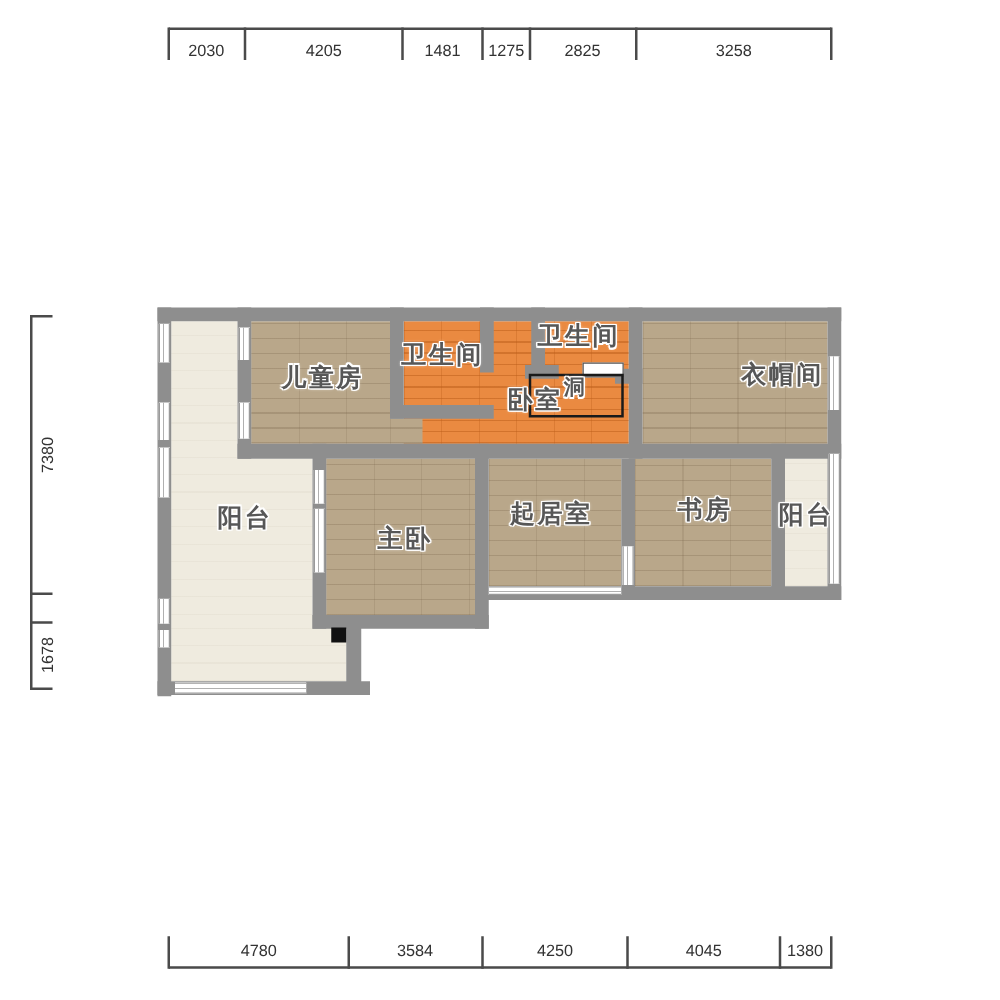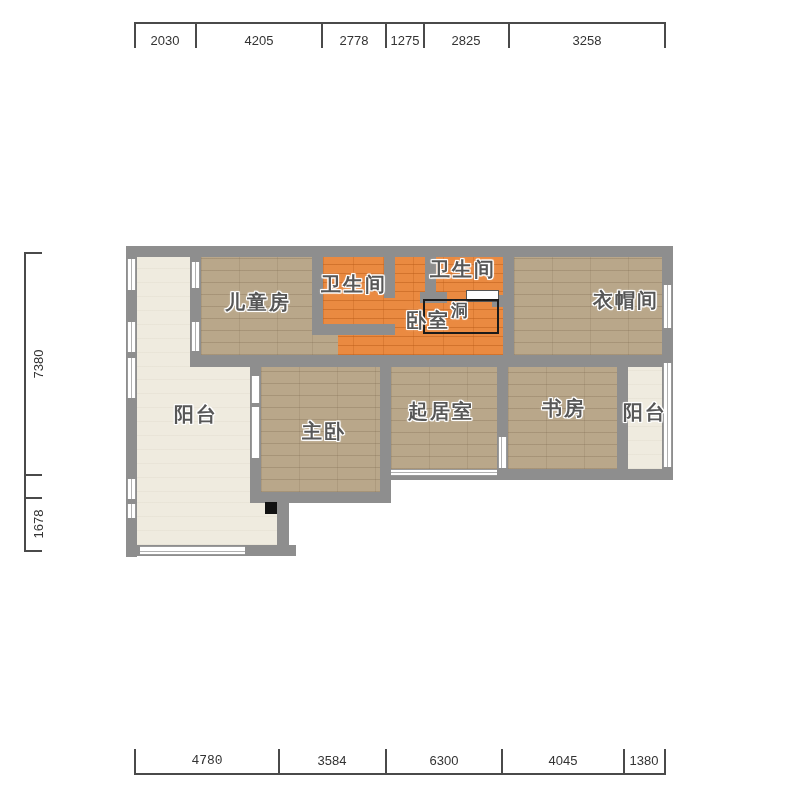--- a/index.html
+++ b/index.html
@@ -42,37 +42,37 @@
     <div class="rline" style="left:135px;top:22px;width:530px;height:2px;"></div>
     <div class="tick" style="left:134px;top:22px;width:2px;height:26px;"></div>
     <div class="tick" style="left:195px;top:22px;width:2px;height:26px;"></div>
     <div class="tick" style="left:321px;top:22px;width:2px;height:26px;"></div>
     <div class="tick" style="left:385px;top:22px;width:2px;height:26px;"></div>
     <div class="tick" style="left:423px;top:22px;width:2px;height:26px;"></div>
     <div class="tick" style="left:508px;top:22px;width:2px;height:26px;"></div>
     <div class="tick" style="left:664px;top:22px;width:2px;height:26px;"></div>
     <div class="dim" style="left:165px;top:40px;">2030</div>
     <div class="dim" style="left:259px;top:40px;text-align:right;">4205</div>
-    <div class="dim" style="left:354px;top:40px;">2778</div>
+    <div class="dim" style="left:354px;top:40px;">1481</div>
     <div class="dim" style="left:405px;top:40px;">1275</div>
     <div class="dim" style="left:466px;top:40px;">2825</div>
     <div class="dim" style="left:587px;top:40px;">3258</div>
   </div>
 
   <div>
     <div class="rline" style="left:135px;top:773px;width:530px;height:2px;"></div>
     <div class="tick" style="left:134px;top:749px;width:2px;height:26px;"></div>
     <div class="tick" style="left:278px;top:749px;width:2px;height:26px;"></div>
     <div class="tick" style="left:385px;top:749px;width:2px;height:26px;"></div>
     <div class="tick" style="left:501px;top:749px;width:2px;height:26px;"></div>
     <div class="tick" style="left:623px;top:749px;width:2px;height:26px;"></div>
     <div class="tick" style="left:664px;top:749px;width:2px;height:26px;"></div>
-    <div class="dim" style="left:207px;top:760px;font-family:Liberation Mono, monospace;">4780</div>
+    <div class="dim" style="left:207px;top:760px;">4780</div>
     <div class="dim" style="left:332px;top:760px;">3584</div>
-    <div class="dim" style="left:444px;top:760px;">6300</div>
+    <div class="dim" style="left:444px;top:760px;">4250</div>
     <div class="dim" style="left:563px;top:760px;">4045</div>
     <div class="dim" style="left:644px;top:760px;">1380</div>
   </div>
 
   <div>
     <div class="rline" style="left:24px;top:253px;width:2px;height:298px;"></div>
     <div class="tick" style="left:24px;top:252px;width:18px;height:2px;"></div>
     <div class="tick" style="left:24px;top:474px;width:18px;height:2px;"></div>
     <div class="tick" style="left:24px;top:497px;width:18px;height:2px;"></div>
     <div class="tick" style="left:24px;top:550px;width:18px;height:2px;"></div>

